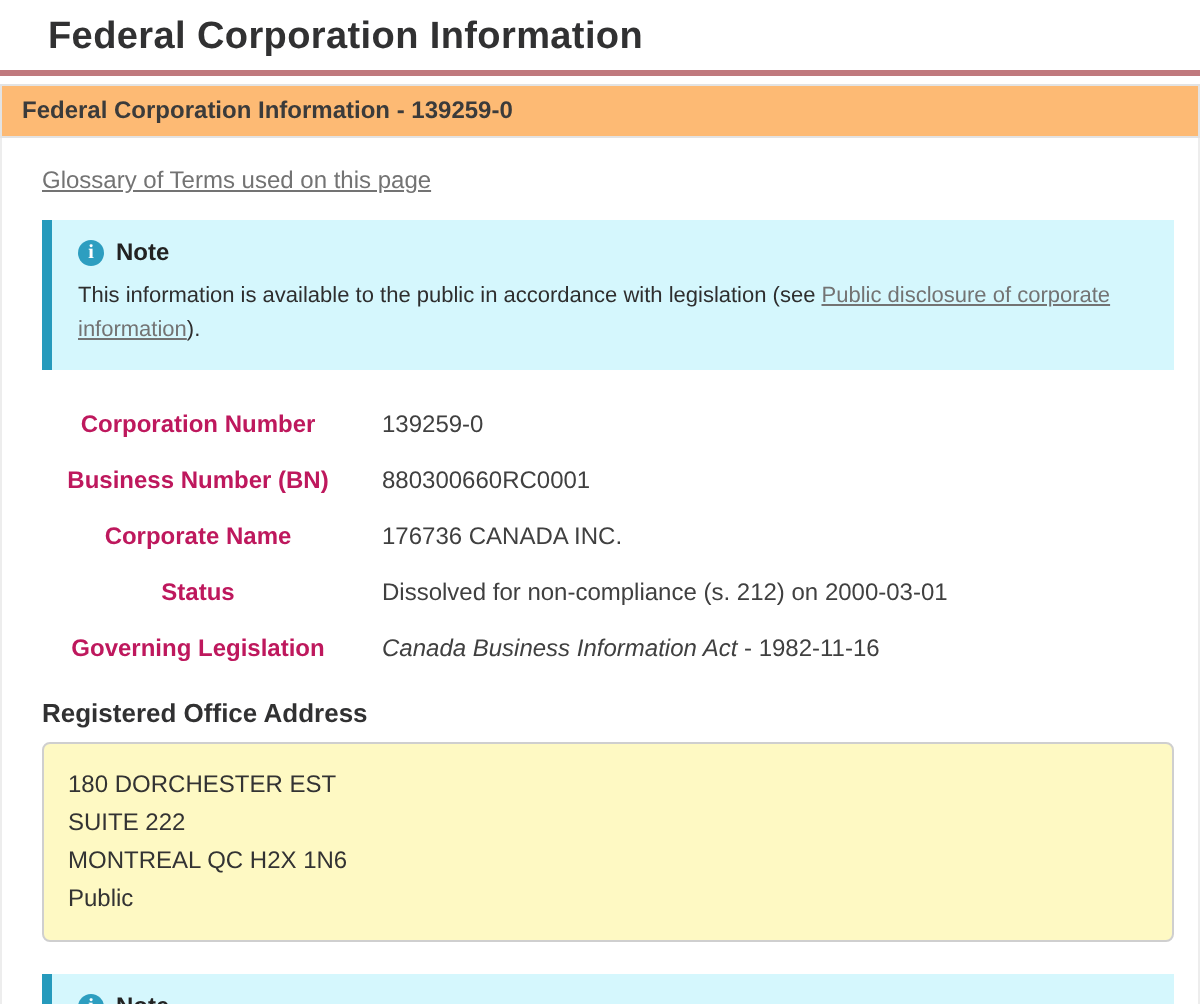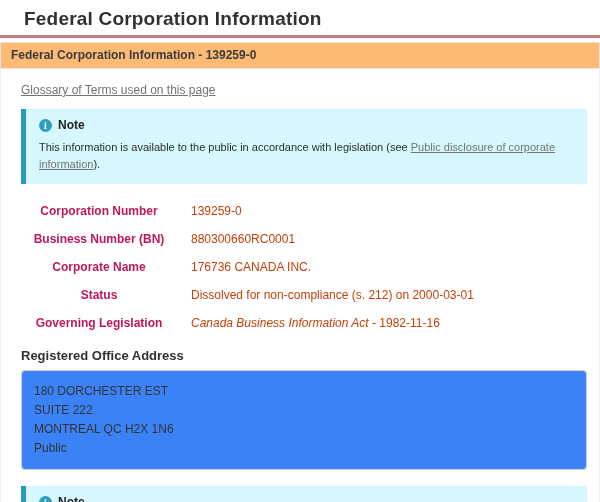--- a/index.html
+++ b/index.html
@@ -23,24 +23,24 @@
   .note-title { font-size:12px; font-weight:bold; color:#222; display:flex; align-items:center; }
   .info-icon { display:inline-flex; align-items:center; justify-content:center;
     width:13px; height:13px; border-radius:50%; background:#2d9ec0; color:#fff;
     font-size:10px; font-weight:bold; font-family:"Liberation Serif",serif;
     margin-right:6px; flex:0 0 13px; }
   .note-body { font-size:11px; line-height:17px; margin-top:7px; color:#2e2e2e; }
 
   .details { margin-top:20px; font-size:12px; }
   .drow { display:flex; margin-bottom:14px; }
   .dlabel { width:156px; text-align:center; font-weight:bold; color:#be185d; flex:0 0 156px; }
-  .dvalue { margin-left:14px; color:#c2410c; }
+  .dvalue { margin-left:14px; color:#404040; }
 
   .ro-heading { font-size:13px; font-weight:bold; margin-top:18px; color:#313132; }
-  .ro-box { margin-top:7px; background:#3b82f6; border:1px solid #cfcfcf; border-radius:4px;
+  .ro-box { margin-top:7px; background:#fef9c3; border:1px solid #cfcfcf; border-radius:4px;
     padding:11px 12px; font-size:12px; line-height:19px; color:#333; }
 
   .note.second { margin-top:16px; }
 </style>
 </head>
 <body>
 
 <h1 class="h1">Federal Corporation Information</h1>
 <div class="red-rule"></div>
 

